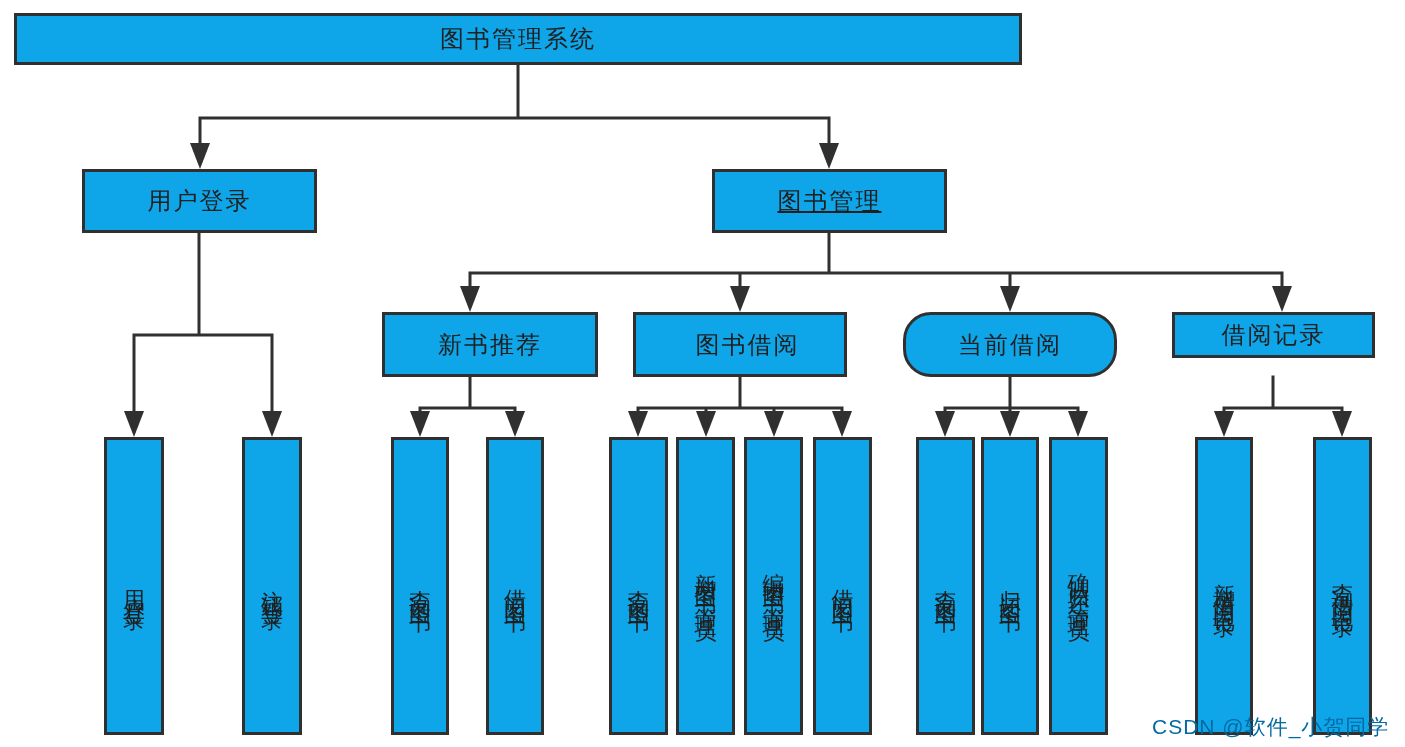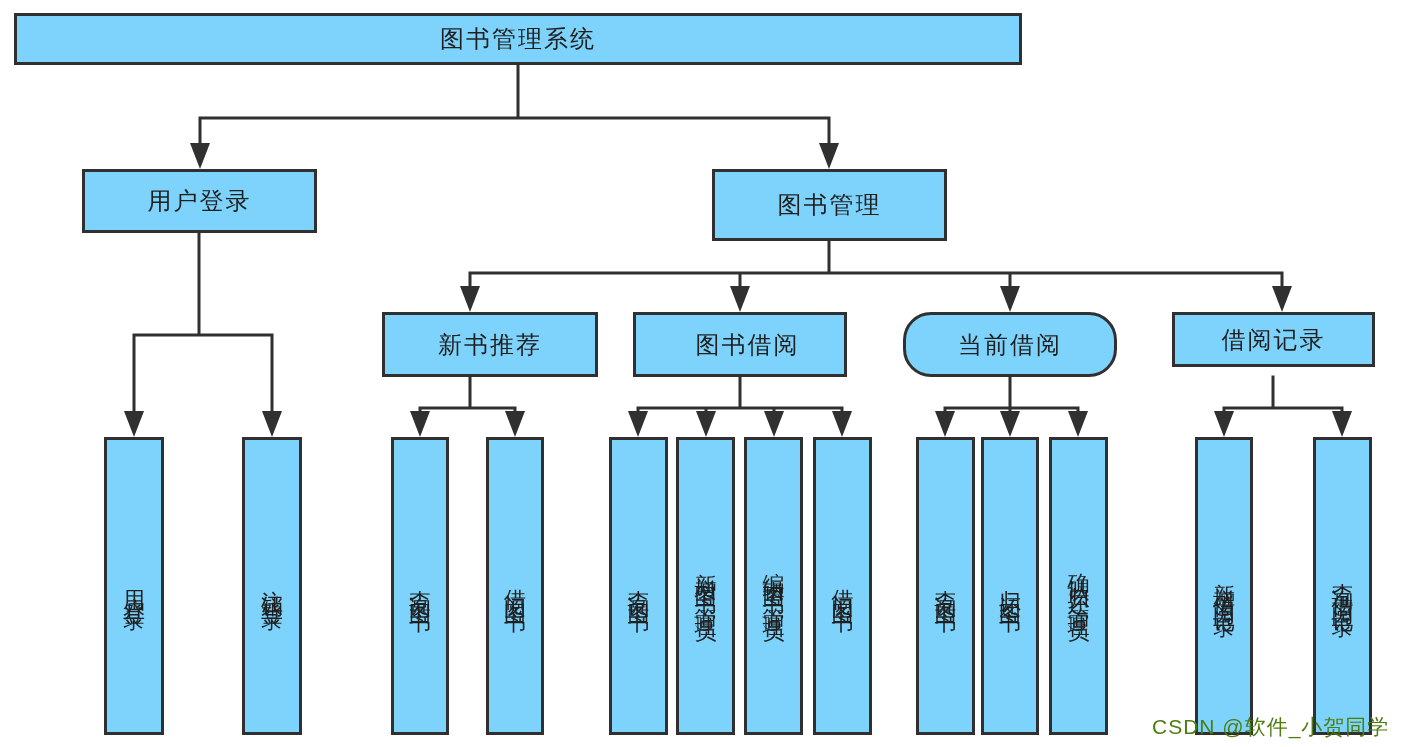--- a/index.html
+++ b/index.html
@@ -27,21 +27,21 @@
     stroke-width: 3;
     stroke-linecap: square;
   }
   #edges polygon {
     fill: #303030;
     stroke: none;
   }
   .node {
     position: absolute;
     box-sizing: border-box;
-    background: #7dd3fc;
+    background: #0ea5e9;
     border: 3px solid #303030;
     display: flex;
     align-items: center;
     justify-content: center;
     color: #1f1f1f;
   }
   .h-node {
     font-size: 24px;
     letter-spacing: 2px;
   }
@@ -52,21 +52,21 @@
     writing-mode: vertical-rl;
     letter-spacing: 7px;
     line-height: 1;
   }
   .watermark {
     position: absolute;
     left: 1152px;
     top: 713px;
     font-size: 21px;
     letter-spacing: 1px;
-    color: #4d7c0f;
+    color: #0369a1;
     white-space: nowrap;
   }
 </style>
 </head>
 <body>
 
 <div id="canvas">
 
   <svg id="edges" viewBox="0 0 1405 747" xmlns="http://www.w3.org/2000/svg">
     <g>
@@ -111,34 +111,34 @@
     </g>
   </svg>
 
   <div class="node h-node" style="left:14px; top:13px; width:1008px; height:52px;">
     <span>图书管理系统</span>
   </div>
 
   <div class="node h-node" style="left:82px; top:169px; width:235px; height:64px;">
     <span>用户登录</span>
   </div>
-  <div class="node h-node" style="left:712px; top:169px; width:235px; height:72px;">
+  <div class="node h-node" style="left:712px; top:169px; width:235px; height:64px;text-decoration:underline;">
     <span>图书管理</span>
   </div>
 
   <div class="node h-node" style="left:362px; top:312px; width:216px; height:65px;margin-left:20px;">
     <span>新书推荐</span>
   </div>
   <div class="node h-node" style="left:633px; top:312px; width:214px; height:65px;padding-left:15px;">
     <span>图书借阅</span>
   </div>
   <div class="node h-node" style="left:903px; top:312px; width:214px; height:65px;border-radius:28px;">
     <span>当前借阅</span>
   </div>
-  <div class="node h-node" style="left:1172px; top:312px; width:203px; height:55px;">
+  <div class="node h-node" style="left:1172px; top:312px; width:203px; height:46px;">
     <span>借阅记录</span>
   </div>
 
   <div class="node leaf" style="left:104px; top:437px; width:60px; height:298px;">
     <span class="v-text">用户登录</span>
   </div>
   <div class="node leaf" style="left:242px; top:437px; width:60px; height:298px;">
     <span class="v-text">注销登录</span>
   </div>
 

